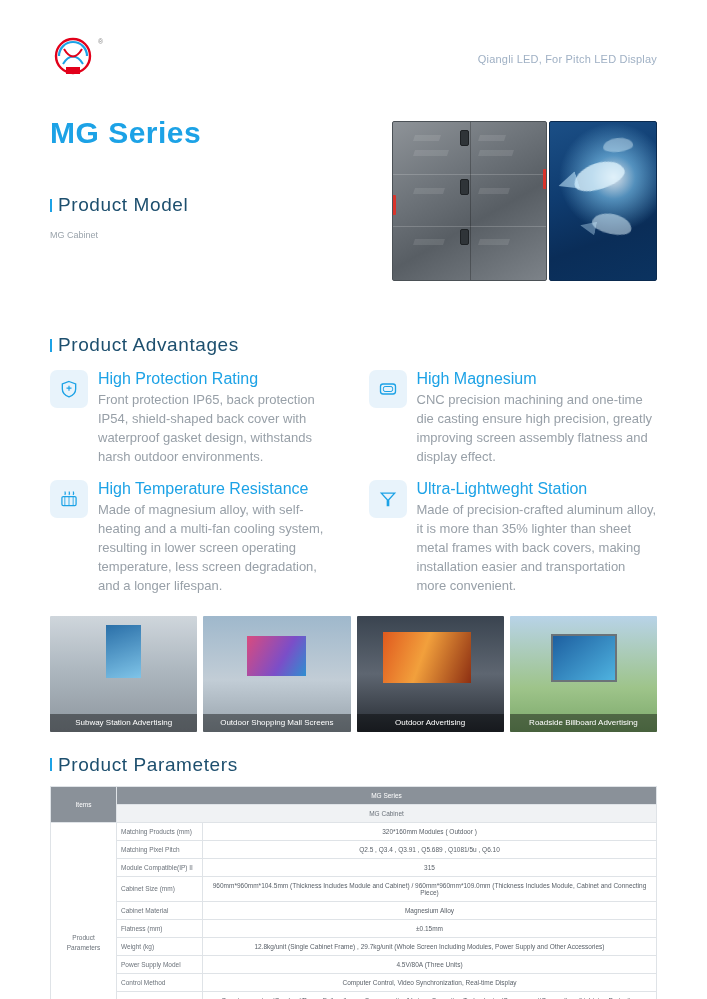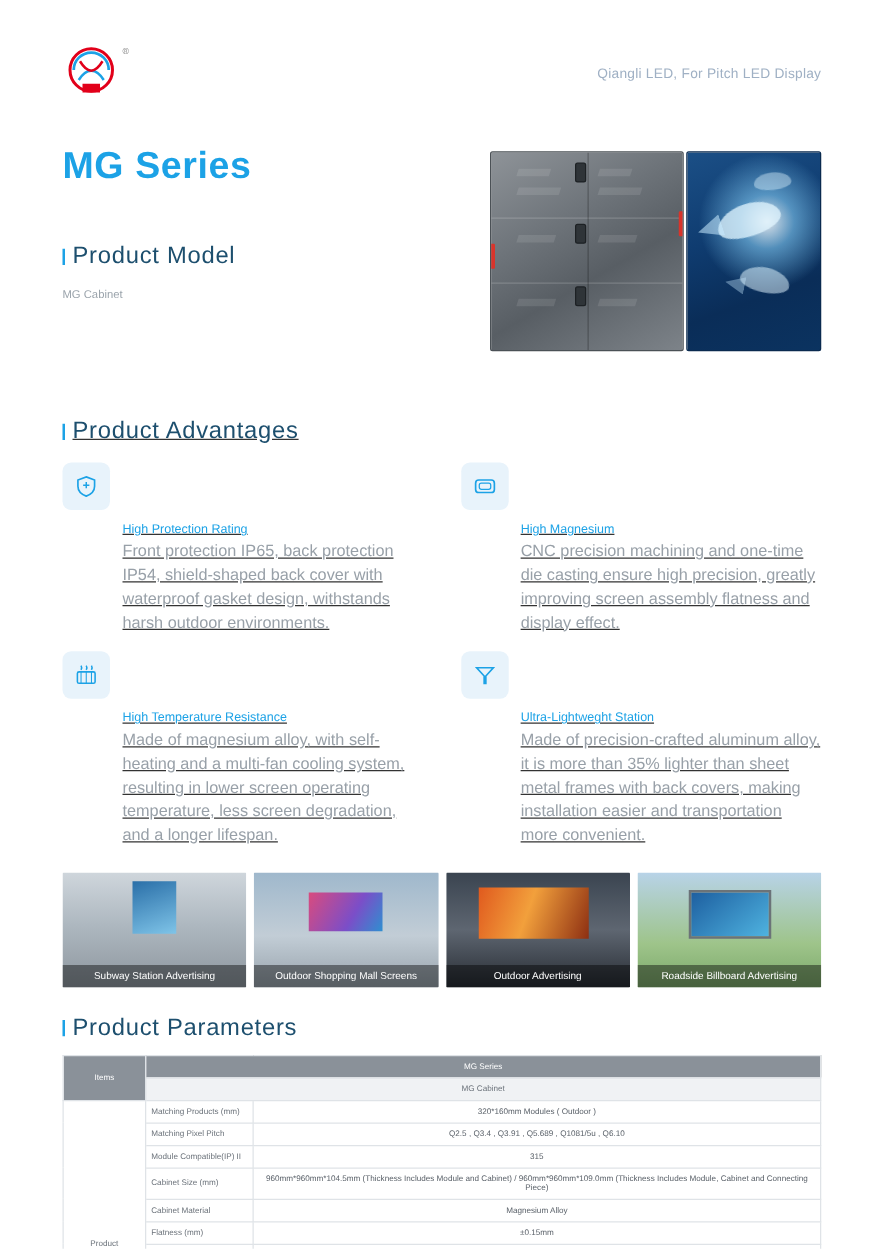--- a/index.html
+++ b/index.html
@@ -76,37 +76,37 @@
       radial-gradient(circle at 60% 35%, rgba(255,255,255,.85) 0%, rgba(140,215,255,.55) 18%, rgba(30,120,190,.0) 45%),
       linear-gradient(160deg,#1b4f86 0%, #0f3c70 40%, #0a2d58 70%, #0b3360 100%);
     position: relative; overflow: hidden; border: 1px solid #0a2a4f;
   }
   .fish { position: absolute; border-radius: 50% 50% 50% 50%/60% 60% 40% 40%;
     background: rgba(225,245,255,.75); filter: blur(.3px); }
   .fish-tail { position: absolute; background: rgba(200,235,255,.55);
     clip-path: polygon(0 50%, 100% 0, 100% 100%); }
 
   
-  .adv-sec { margin-top: 8px; text-decoration: underline; }
+  .adv-sec { margin-top: 8px; }
   .adv-grid {
     display: grid; grid-template-columns: 1fr 1fr; gap: 14px 30px; margin-top: 14px;
   }
   .adv-item { display: flex; gap: 10px; }
   .adv-icon {
     flex: 0 0 auto; width: 38px; height: 38px; border-radius: 7px;
     background: #e8f3fb; display: flex; align-items: center; justify-content: center;
   }
   .adv-icon svg { display: block; }
-  .adv-title { font-size: 10px; color: #1ca2e6; margin-bottom: 3px; margin-top: 48px; }
+  .adv-title { font-size: 16px; color: #1ca2e6; margin-bottom: 3px; }
   .adv-desc { font-size: 13px; line-height: 1.45; color: #98a0a8; }
 
   
   .app-sec { margin-top: 20px; }
   .app-grid { display: grid; grid-template-columns: repeat(4,1fr); gap: 6px; margin-top: 11px; }
-  .app-card { position: relative; height: 92px; overflow: hidden; border-radius: 1px; }
+  .app-card { position: relative; height: 116px; overflow: hidden; border-radius: 1px; }
   .app-caption {
     position: absolute; left: 0; right: 0; bottom: 0; height: 18px;
     background: rgba(0,0,0,.42); color: #fff; font-size: 8px;
     display: flex; align-items: center; justify-content: center; text-align: center;
   }
   .ph { position: absolute; inset: 0; }
 
   
   .s1 { background: linear-gradient(180deg,#cfd6dc 0%, #aeb8c0 45%, #8d969e 100%); }
   .s1::after { content:""; position:absolute; left:38%; top:8%; width:24%; height:46%;

